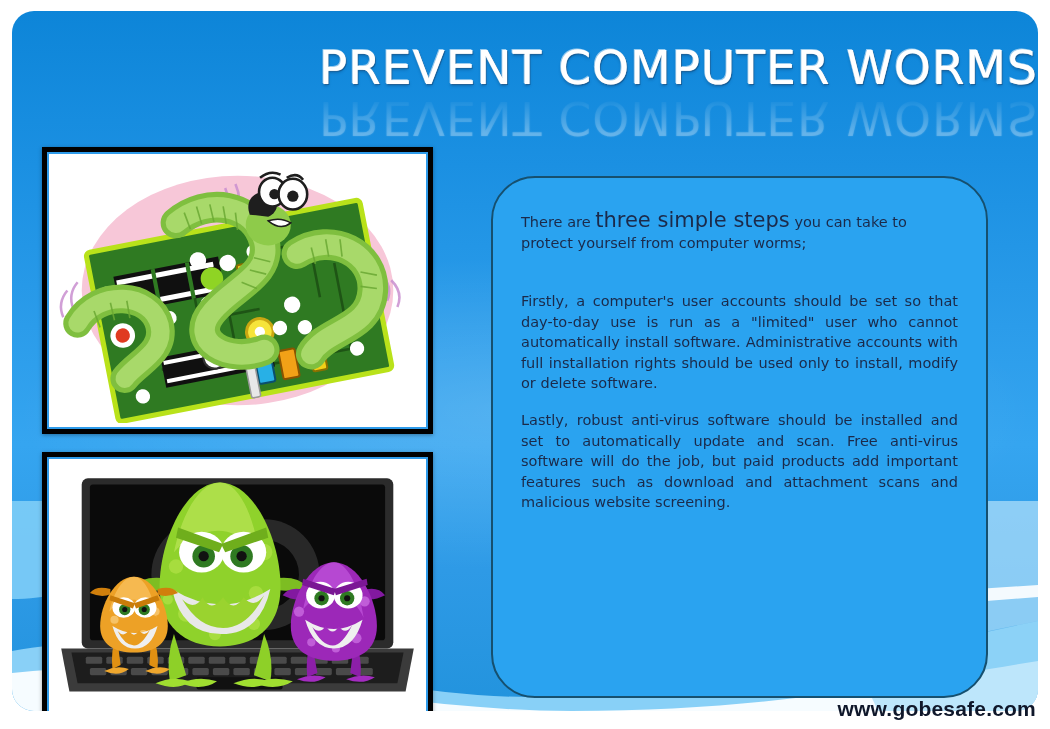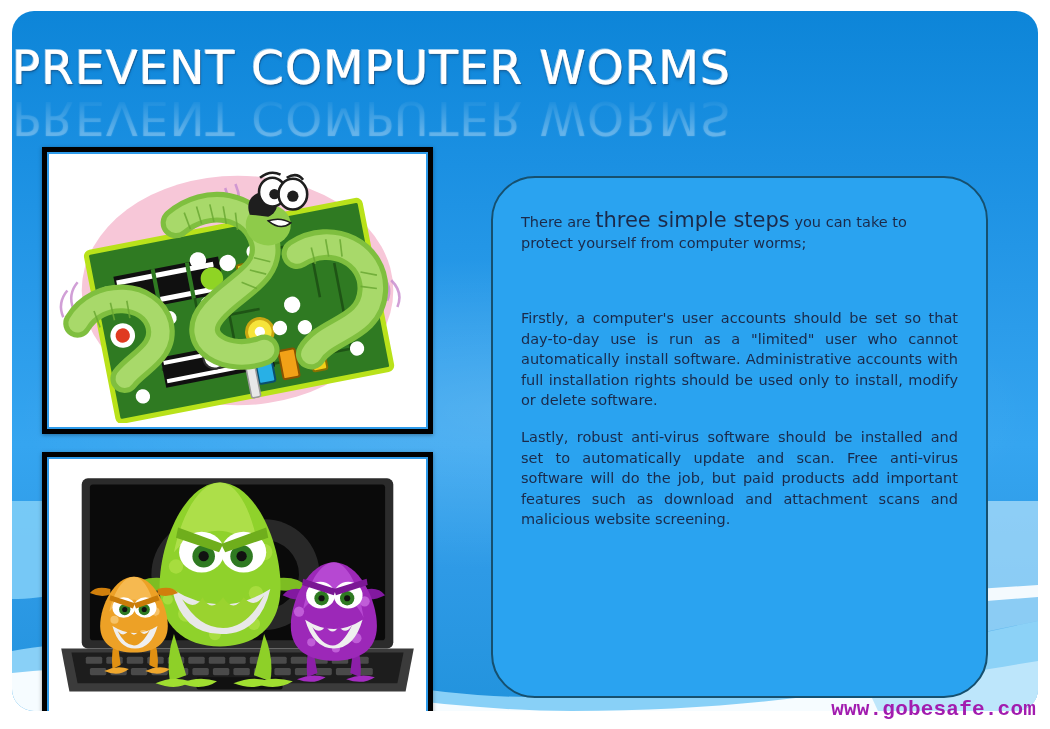--- a/index.html
+++ b/index.html
@@ -21,21 +21,21 @@
     position:absolute;left:0;top:35%;width:100%;height:45%;
     background:radial-gradient(ellipse at 50% 50%,rgba(255,255,255,0.16) 0%,rgba(255,255,255,0.0) 70%);
   }
 
   
   .waves{position:absolute;left:0;bottom:0;width:100%;height:210px;}
   .waves svg{display:block;width:100%;height:100%;}
 
   
   .title-wrap{
-    position:absolute;left:0;top:32px;width:1026px;text-align:left;
+    position:absolute;left:0;top:32px;width:1026px;text-align:right;
     pointer-events:none;
   }
   .title{
     font-family:"DejaVu Sans",sans-serif;
     font-size:47px;letter-spacing:1px;font-weight:400;
     color:#ffffff;line-height:1.05;
     text-shadow:
       0 0 1px rgba(255,255,255,0.9),
       1px 1px 0 rgba(10,60,110,0.55),
       -1px -1px 0 rgba(255,255,255,0.55),
@@ -78,29 +78,29 @@
     padding:32px 28px 20px 28px;
   }
   .para{
     color:#1b2a4a;
     font-family:"DejaVu Sans",sans-serif;
     font-size:14.5px;
     line-height:1.42;
     text-align:justify;
     margin:0 0 16px 0;
   }
-  .para.lead{ text-align:left; margin-bottom:55px; }
+  .para.lead{ text-align:left; margin-bottom:38px; }
   .emph{ font-size:21px; line-height:1; }
   .para.last{margin-bottom:4px;}
 
   
   .footer-url{
     position:absolute;right:14px;bottom:8px;
-    font-family:Liberation Mono, monospace;
-    font-weight:bold;font-size:21px;color:#a21caf;
+    font-family:Liberation Sans, sans-serif;
+    font-weight:bold;font-size:21px;color:#0f172a;
     letter-spacing:0.2px;
   }
 </style>
 </head>
 <body>
 
 <div id="slide">
 
   <div class="bg-panel">
     <div class="bg-sheen"></div>

